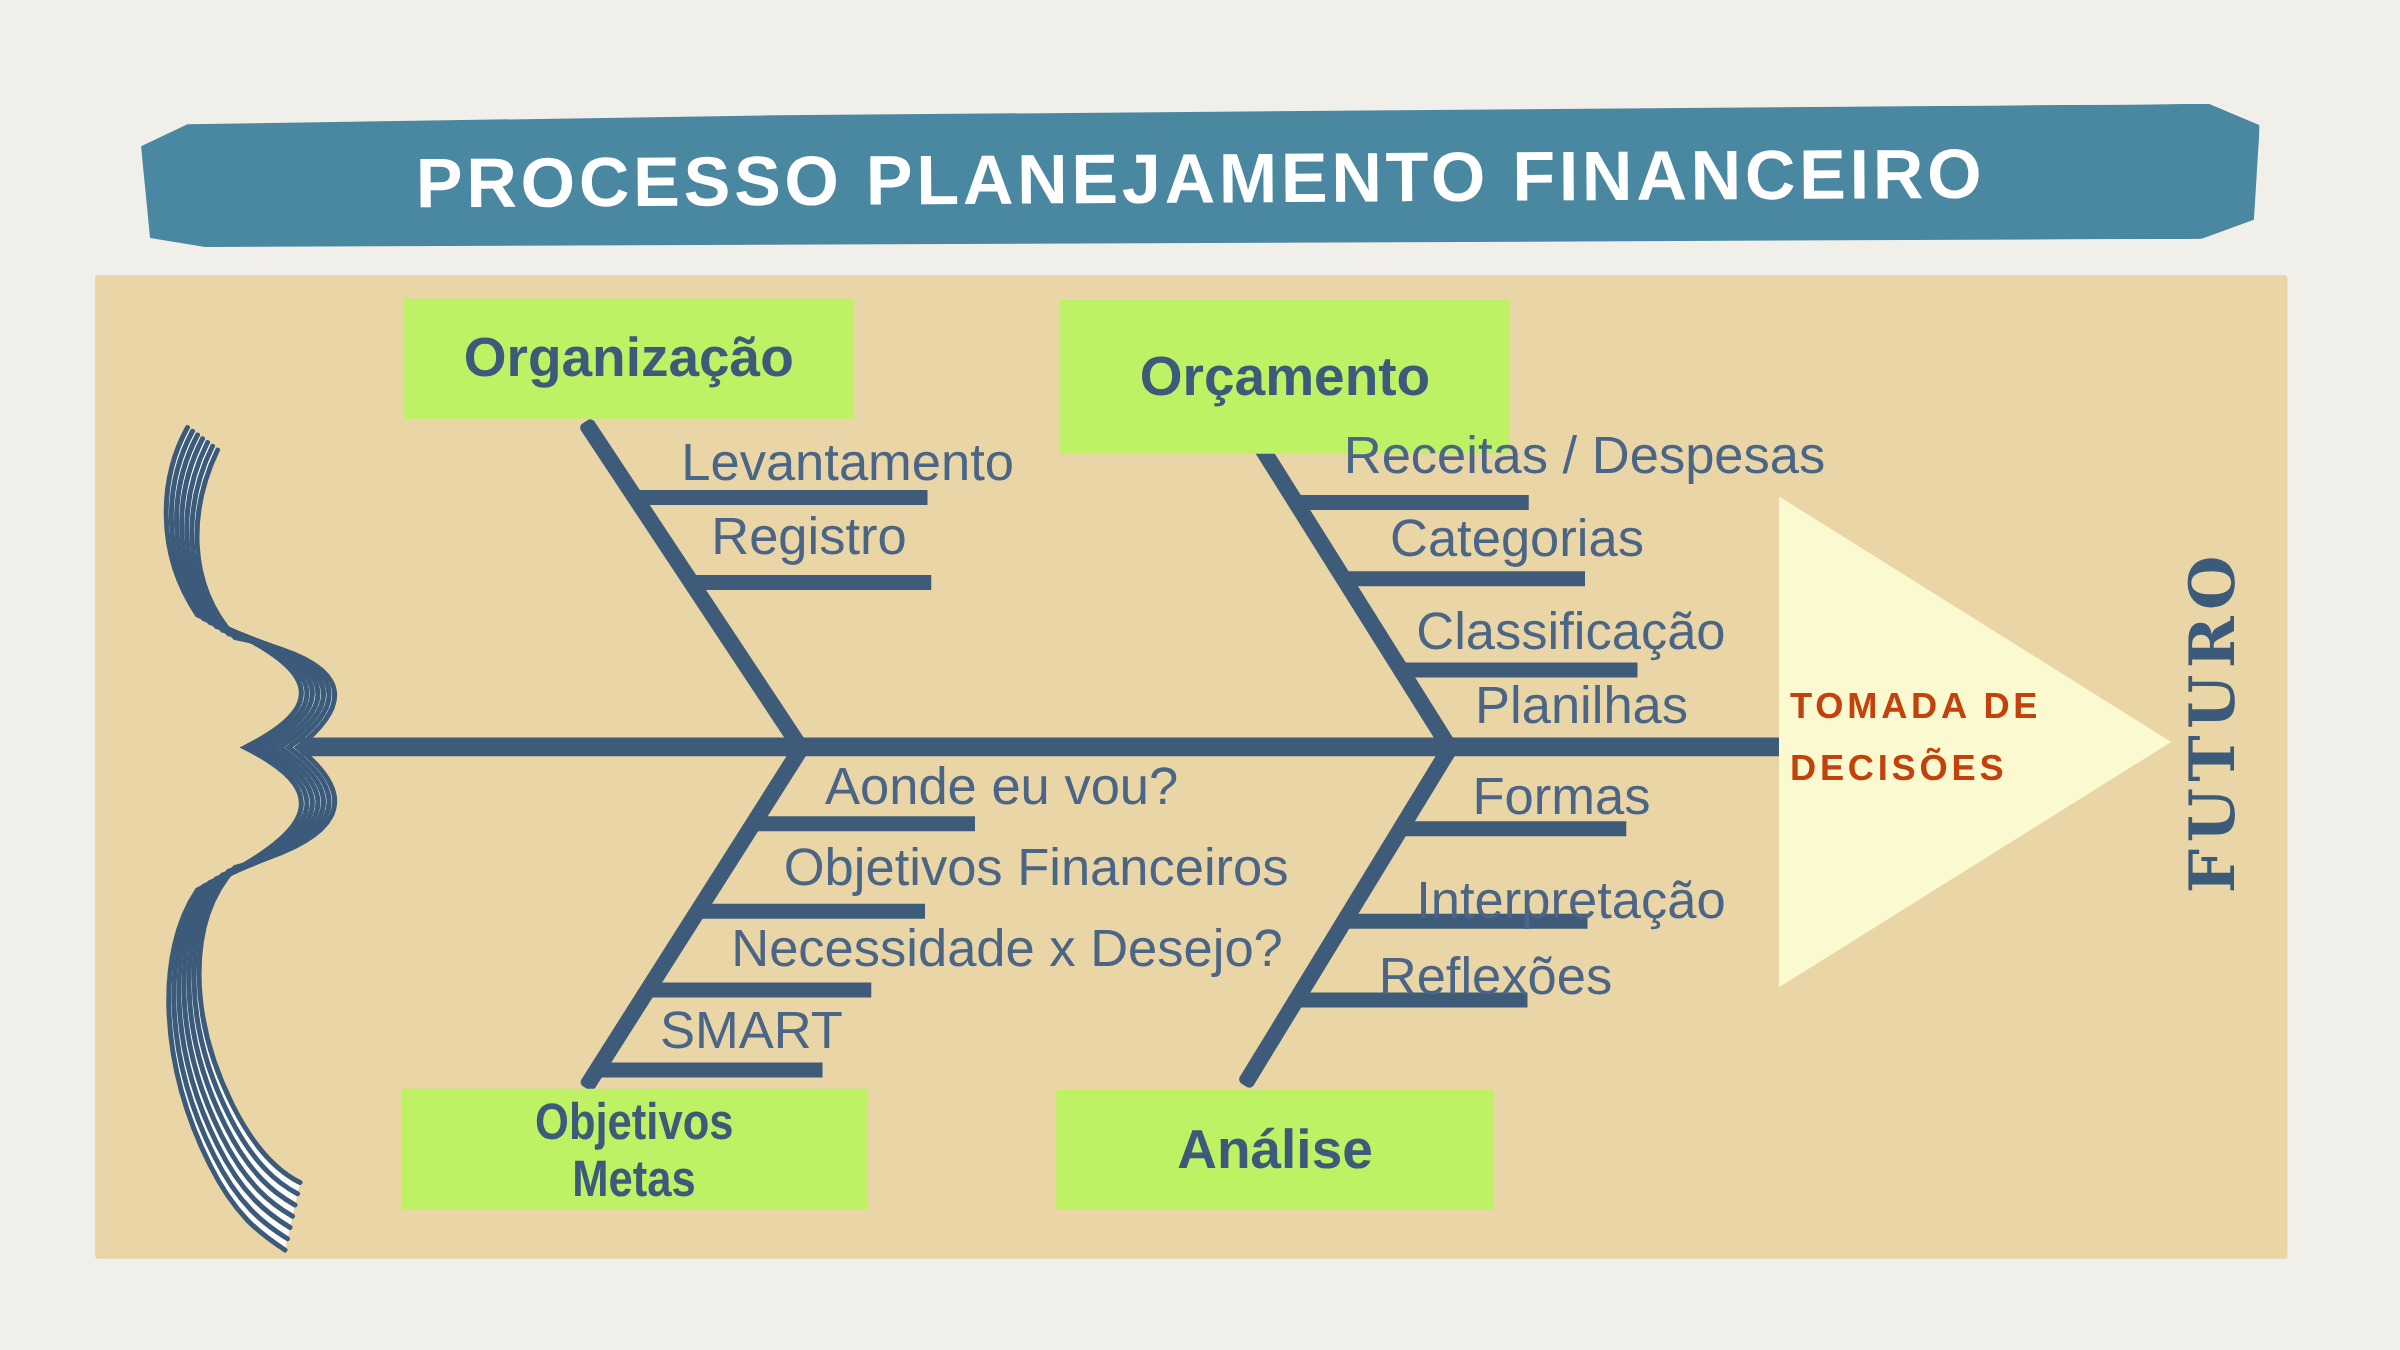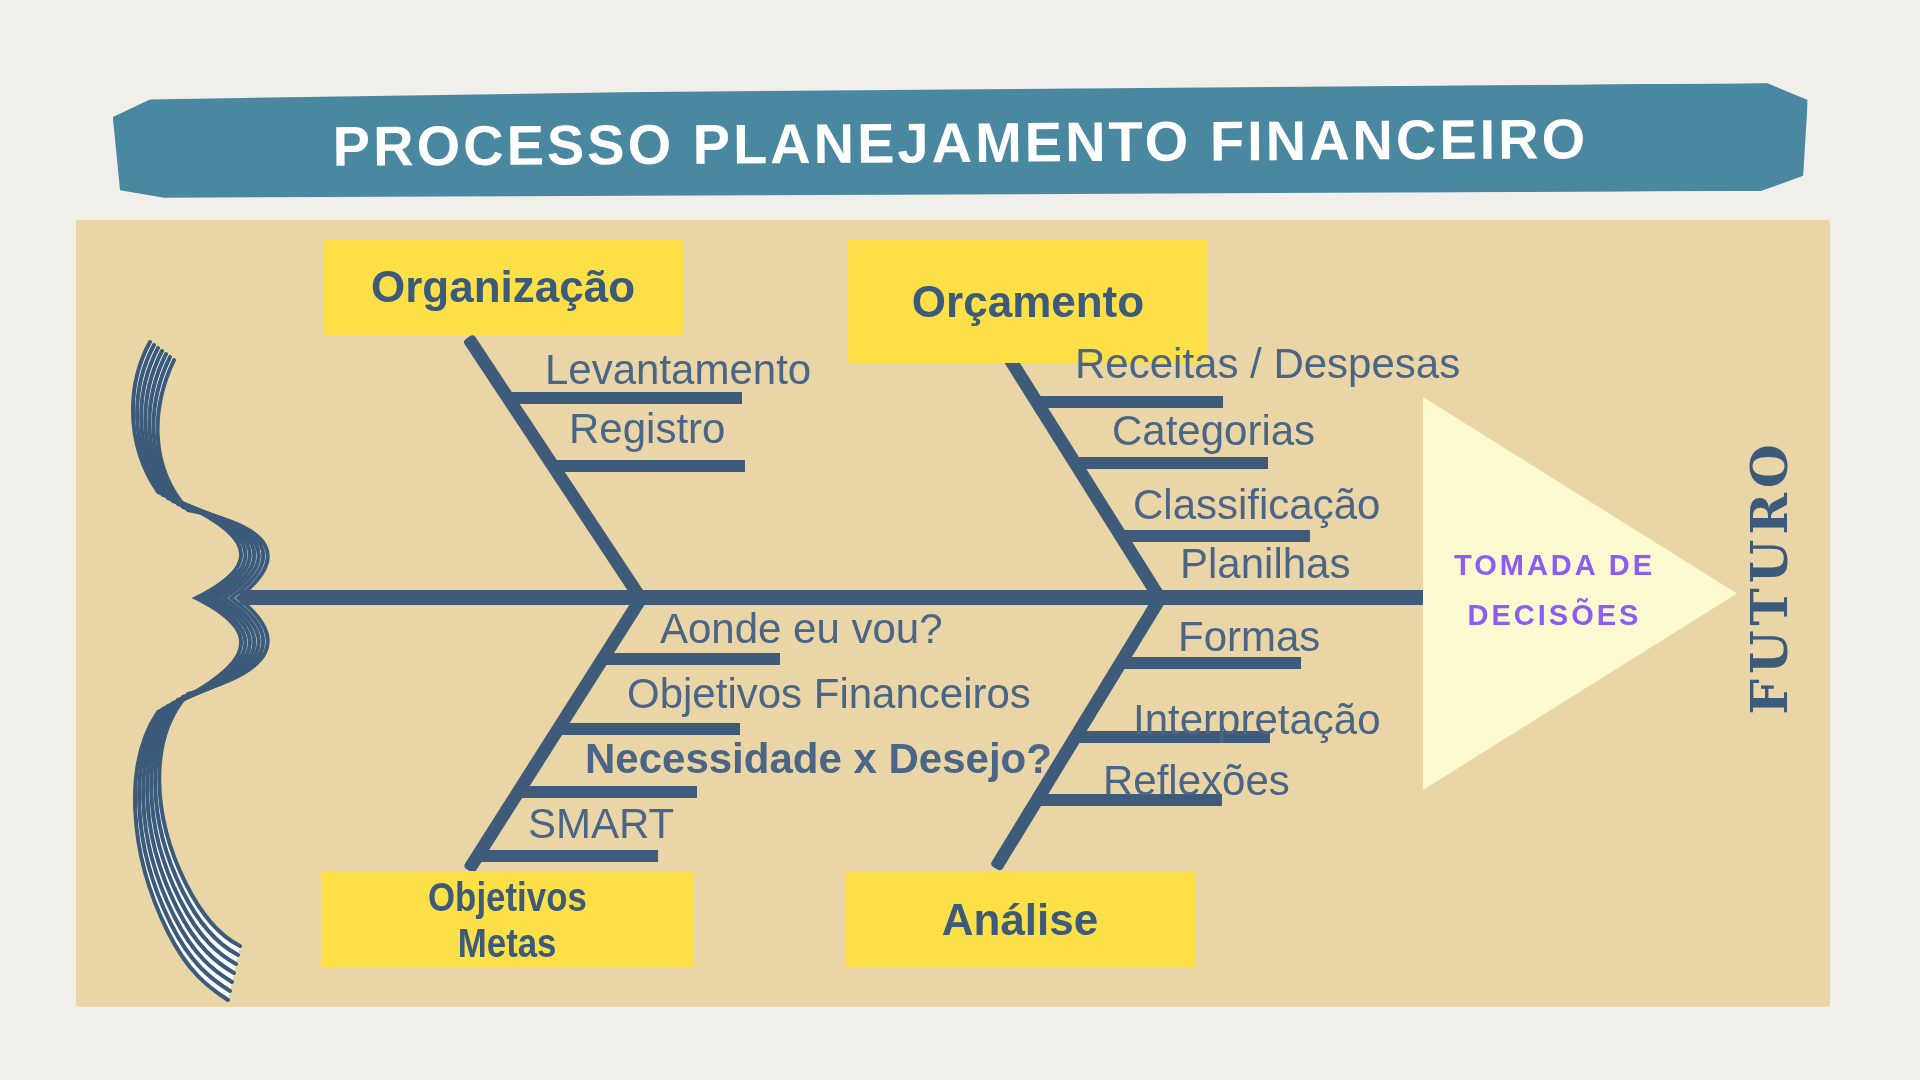--- a/index.html
+++ b/index.html
@@ -29,35 +29,35 @@
   
   .spine{position:absolute;left:240px;top:590px;width:1188px;height:15px;background:#3e5c7a;}
   .branch{position:absolute;height:13px;background:#3e5c7a;transform-origin:0 50%;border-radius:4px;}
   .tick{position:absolute;height:12px;background:#3e5c7a;}
   
   .lbl{
     position:absolute;font-size:42px;color:#4a6585;white-space:nowrap;line-height:40px;
   }
   
   .box{
-    position:absolute;background:#fde047;color:#3c5a7a;
+    position:absolute;background:#bef264;color:#3c5a7a;
     display:flex;align-items:center;justify-content:center;flex-direction:column;
     font-weight:700;font-size:44px;text-align:center;
   }
   .box .condensed{transform:scaleX(.85);line-height:46px;font-size:41px;}
   
   .arrow{
     position:absolute;left:1423px;top:397px;width:314px;height:393px;
     background:#fbf9cf;
     clip-path:polygon(0 0,100% 50%,0 100%);
   }
   .decision-text{
     position:absolute;left:1432px;top:540px;width:245px;
-    text-align:center;font-size:29px;font-weight:700;letter-spacing:3px;
-    color:#8b5cf6;line-height:50px;white-space:nowrap;
+    font-size:29px;font-weight:700;letter-spacing:3px;
+    color:#c2410c;line-height:50px;white-space:nowrap;
   }
   .future{
     position:absolute;left:1620px;top:549px;width:300px;height:56px;
     transform:rotate(-90deg);
     font-family:"DejaVu Serif", serif;font-weight:700;font-size:50px;letter-spacing:5px;
     color:#3c5a7a;text-align:center;line-height:56px;
   }
   .tail-svg{position:absolute;left:118px;top:332px;width:190px;height:680px;}
 </style>
 </head>
@@ -116,21 +116,21 @@
   <div class="lbl" style="left:1112px;top:411px;">Categorias</div>
   <div class="tick" style="left:1121px;top:530px;width:189px;"></div>
   <div class="lbl" style="left:1133px;top:485px;">Classificação</div>
   <div class="lbl" style="left:1180px;top:544px;">Planilhas</div>
 
   <div class="tick" style="left:602px;top:653px;width:178px;"></div>
   <div class="lbl" style="left:660px;top:609px;">Aonde eu vou?</div>
   <div class="tick" style="left:558px;top:723px;width:182px;"></div>
   <div class="lbl" style="left:627px;top:674px;">Objetivos Financeiros</div>
   <div class="tick" style="left:518px;top:786px;width:179px;"></div>
-  <div class="lbl" style="left:585px;top:739px;font-weight:bold;">Necessidade x Desejo?</div>
+  <div class="lbl" style="left:585px;top:739px;">Necessidade x Desejo?</div>
   <div class="tick" style="left:478px;top:850px;width:180px;"></div>
   <div class="lbl" style="left:528px;top:804px;">SMART</div>
 
   <div class="tick" style="left:1121px;top:657px;width:180px;"></div>
   <div class="lbl" style="left:1178px;top:617px;">Formas</div>
   <div class="tick" style="left:1076px;top:731px;width:194px;"></div>
   <div class="lbl" style="left:1133px;top:689px;margin-top:11px;">Interpretação</div>
   <div class="tick" style="left:1038px;top:794px;width:184px;"></div>
   <div class="lbl" style="left:1103px;top:761px;">Reflexões</div>
 

